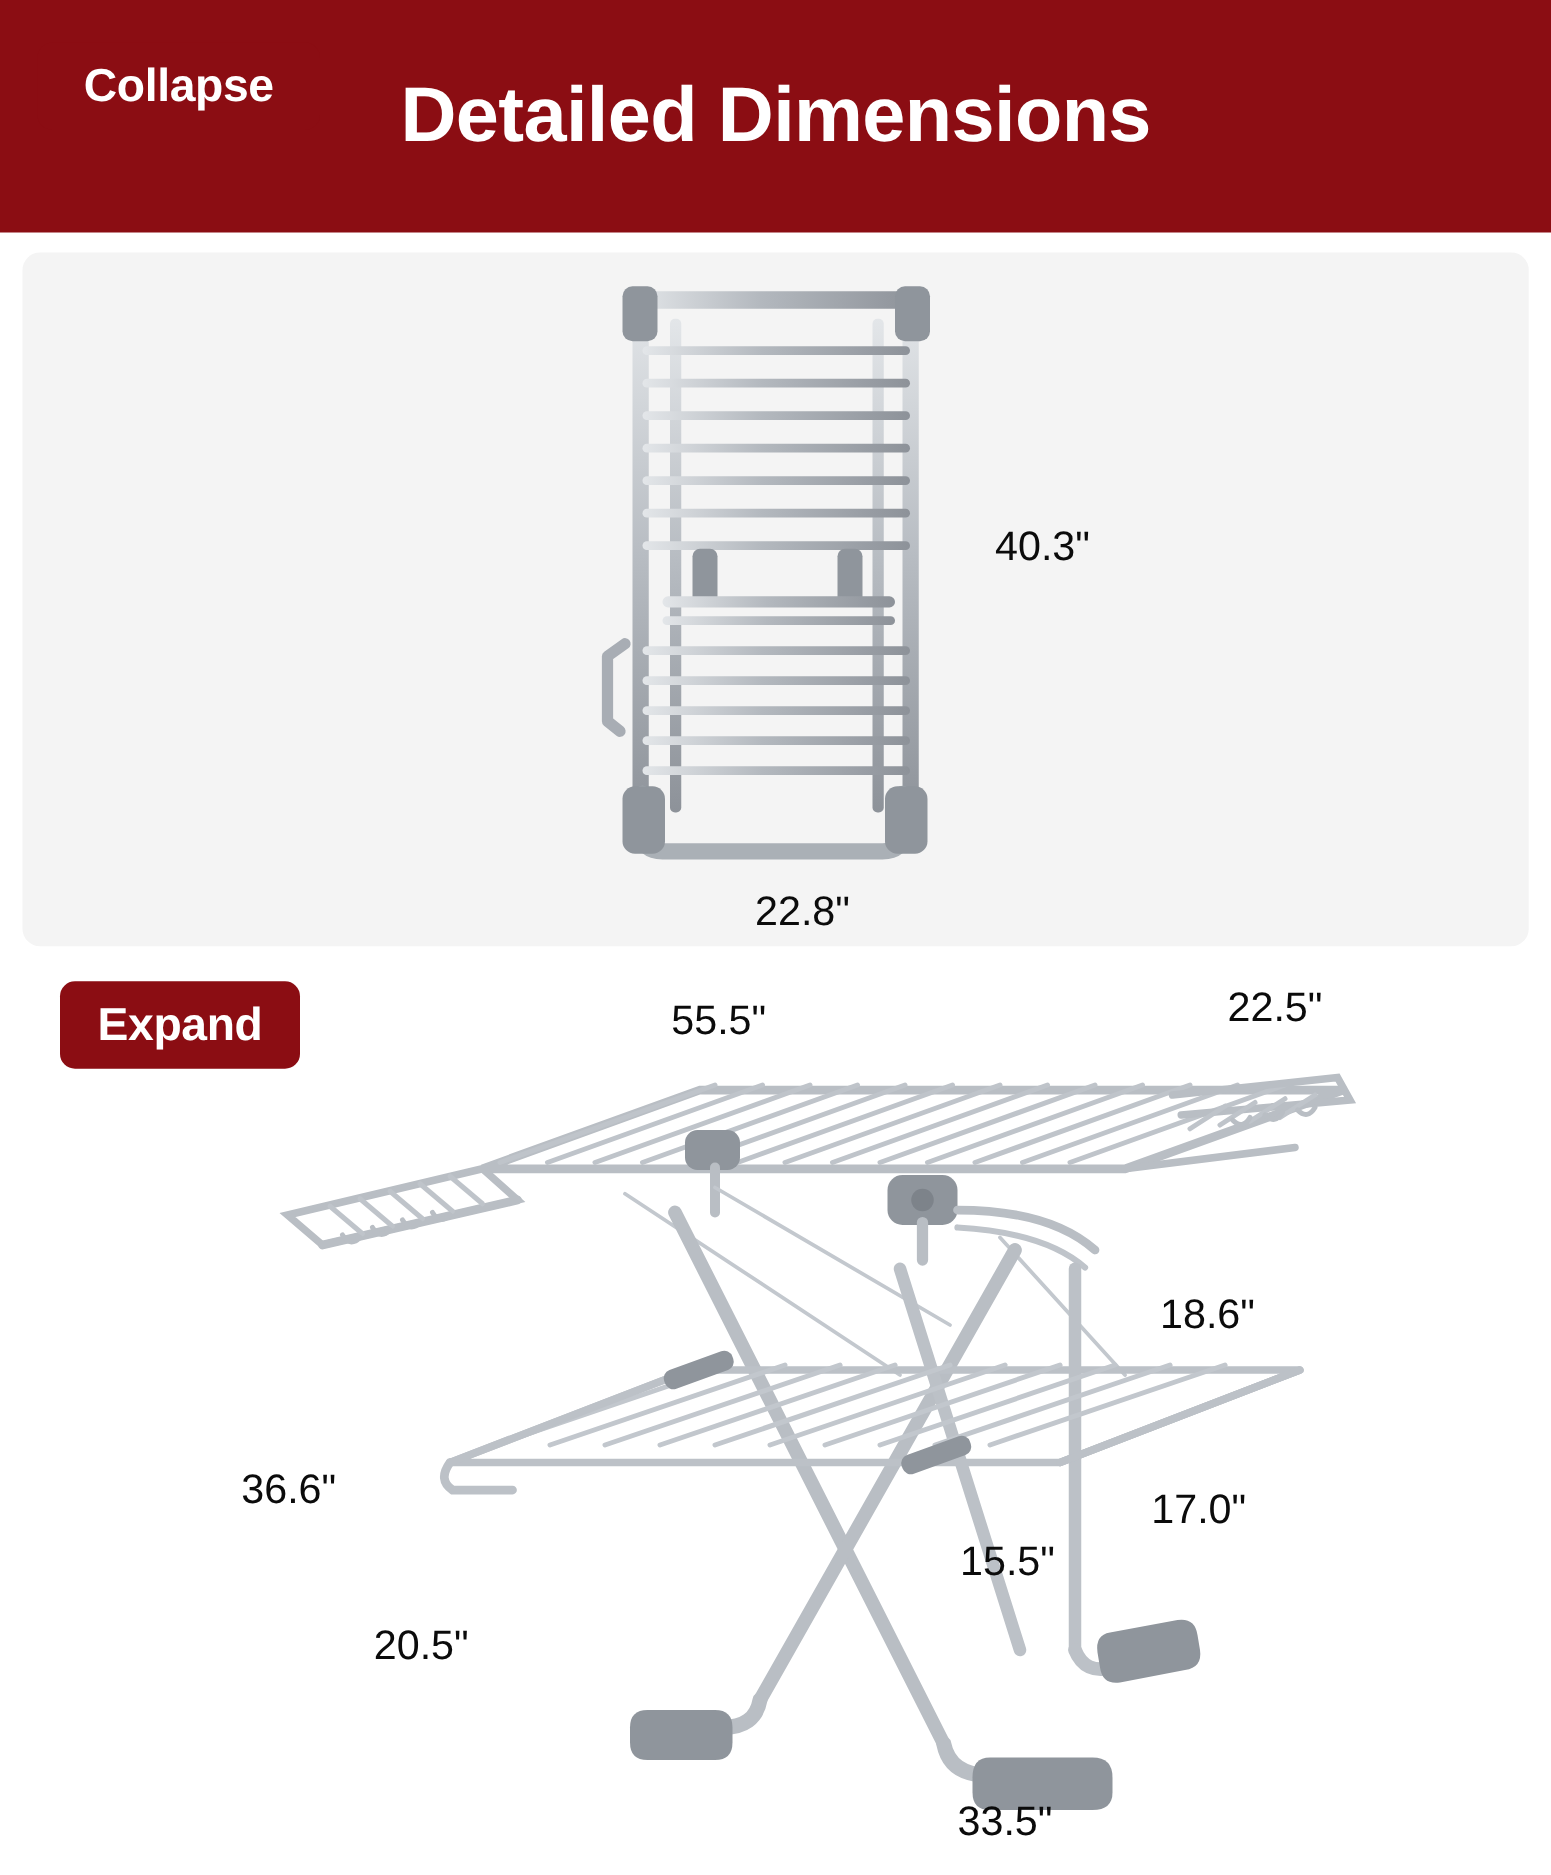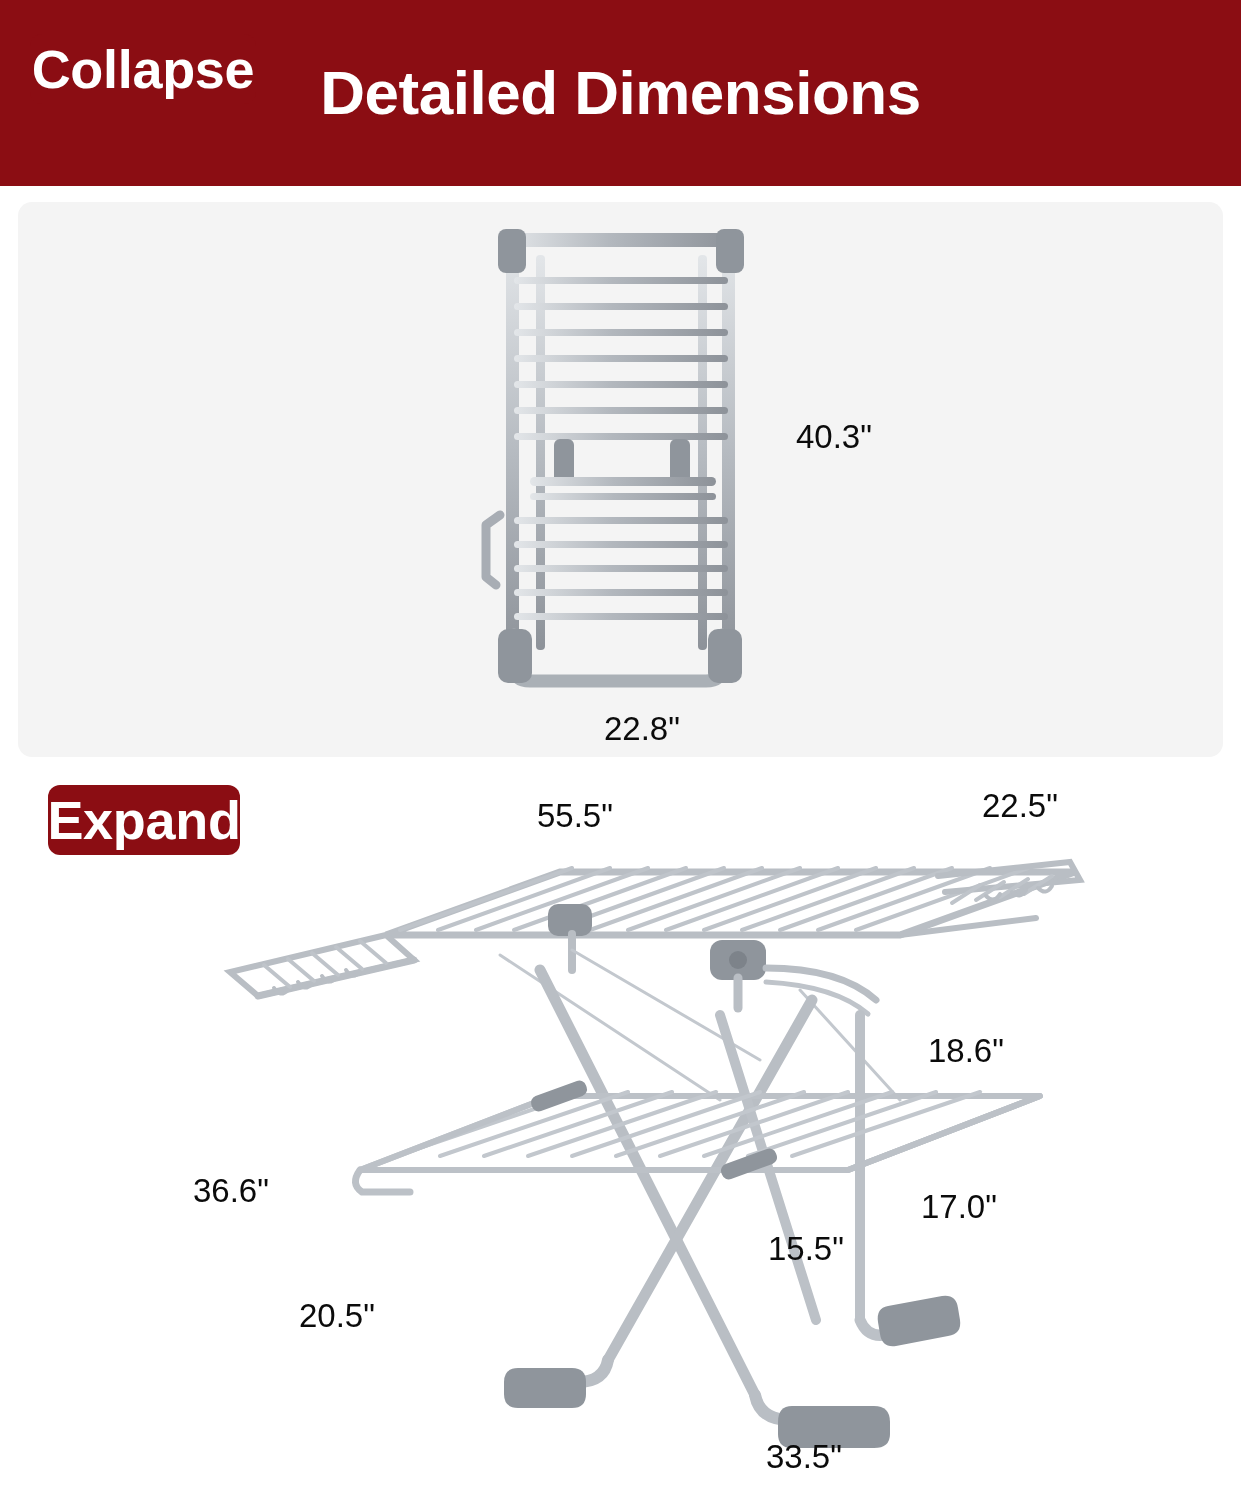--- a/index.html
+++ b/index.html
@@ -51,21 +51,21 @@
     height: 555px;
     background: #f4f4f4;
     border-radius: 14px;
   }
 
   .badge {
     position: absolute;
     background: #8b0d13;
     color: #ffffff;
     border-radius: 12px;
-    font-size: 54px;
+    font-size: 37px;
     font-weight: bold;
     display: flex;
     align-items: center;
     justify-content: center;
     letter-spacing: -0.3px;
   }
   .badge-collapse {
     left: 30px;
     top: 34px;
     width: 226px;

